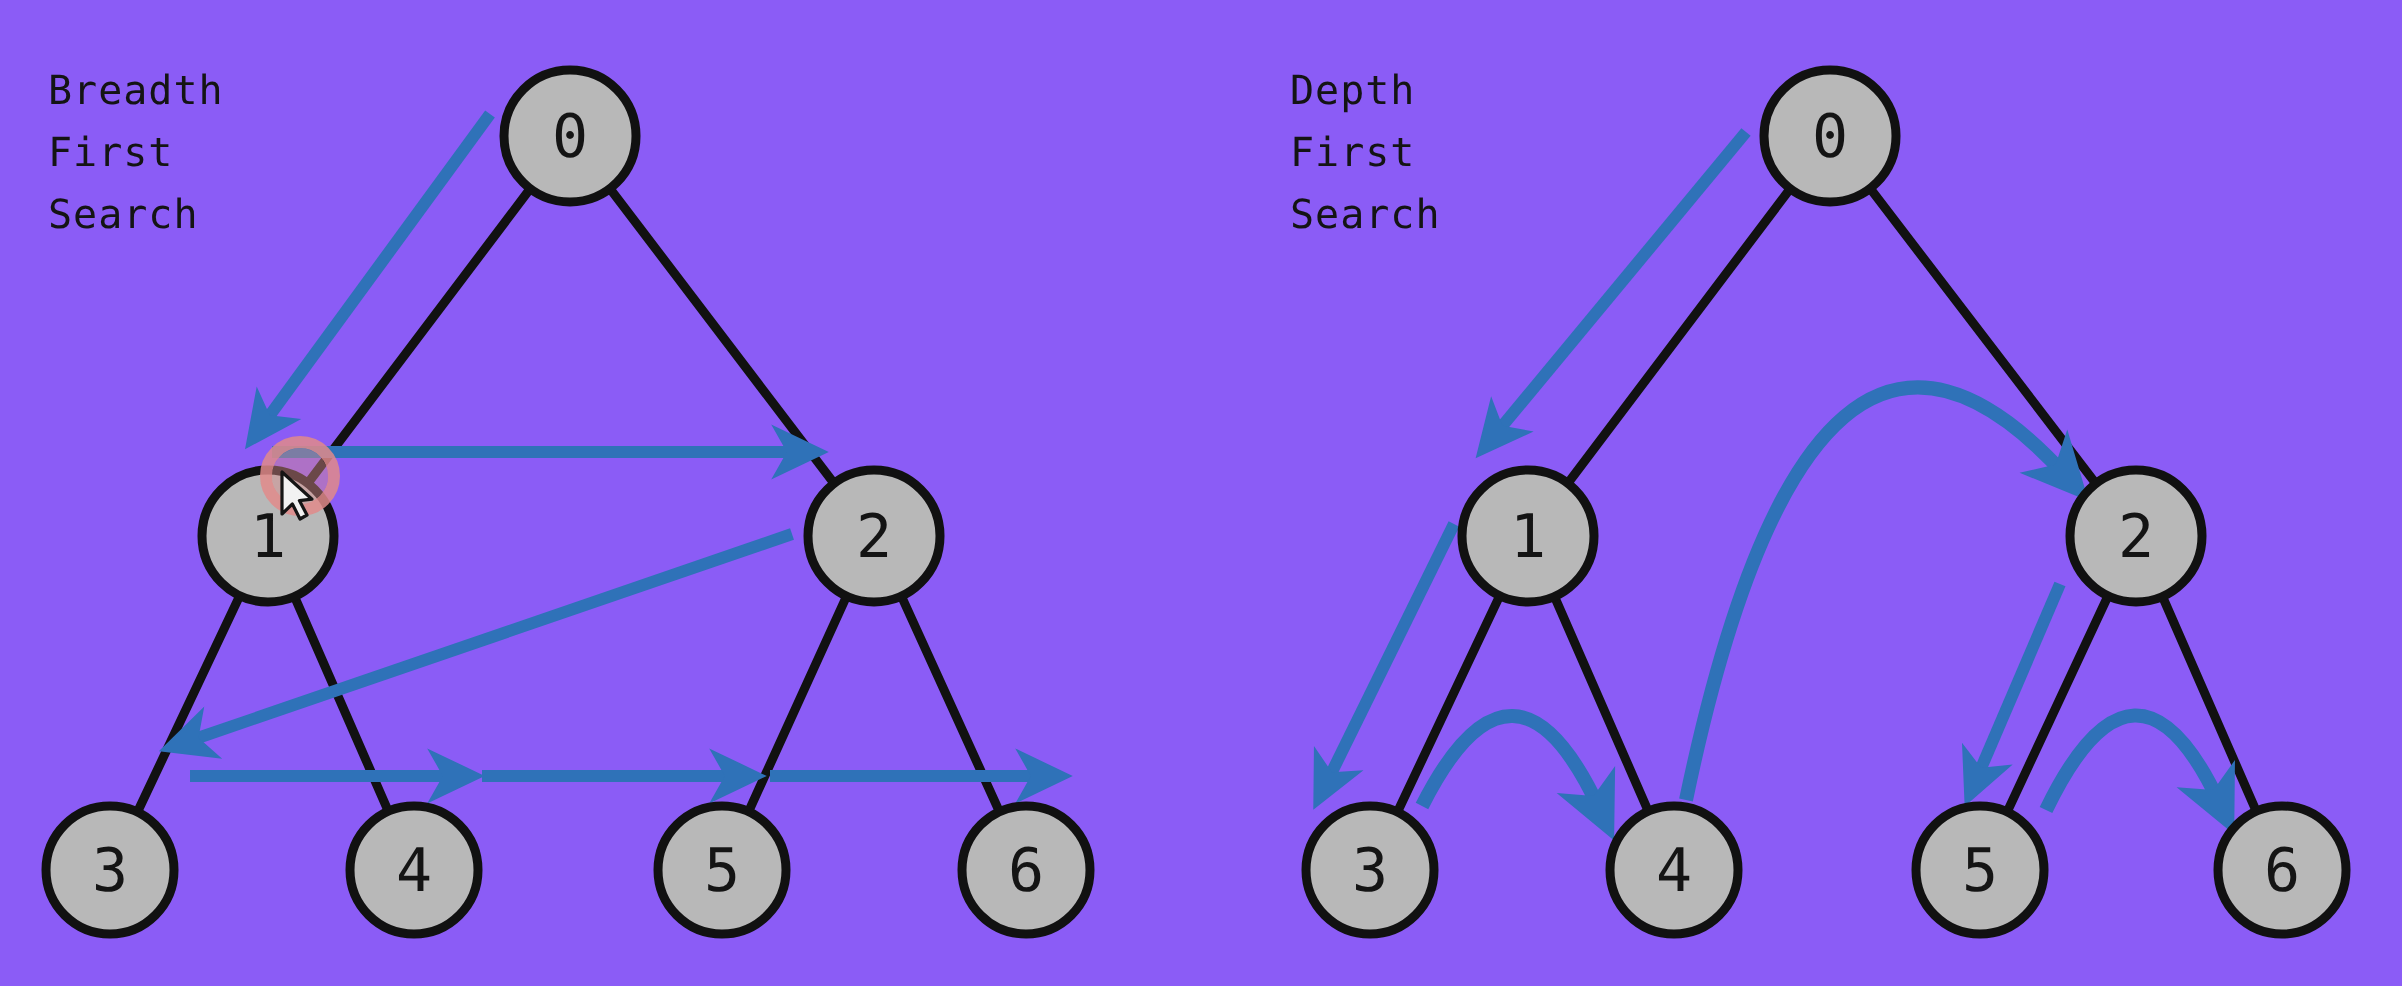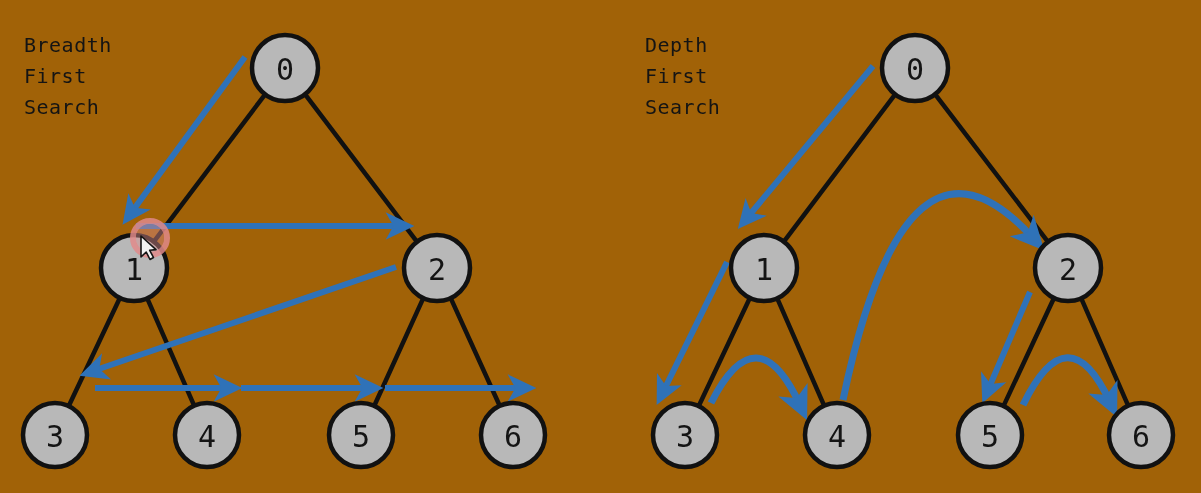--- a/index.html
+++ b/index.html
@@ -11,21 +11,21 @@
   body {
     width: 1201px;
     height: 493px;
     overflow: hidden;
     font-family: "DejaVu Sans Mono", "Liberation Mono", monospace;
   }
   #canvas {
     position: relative;
     width: 1201px;
     height: 493px;
-    background: #a16207;
+    background: #8b5cf6;
   }
   svg.board {
     position: absolute;
     top: 0;
     left: 0;
     width: 1201px;
     height: 493px;
     display: block;
   }
   text.caption {

